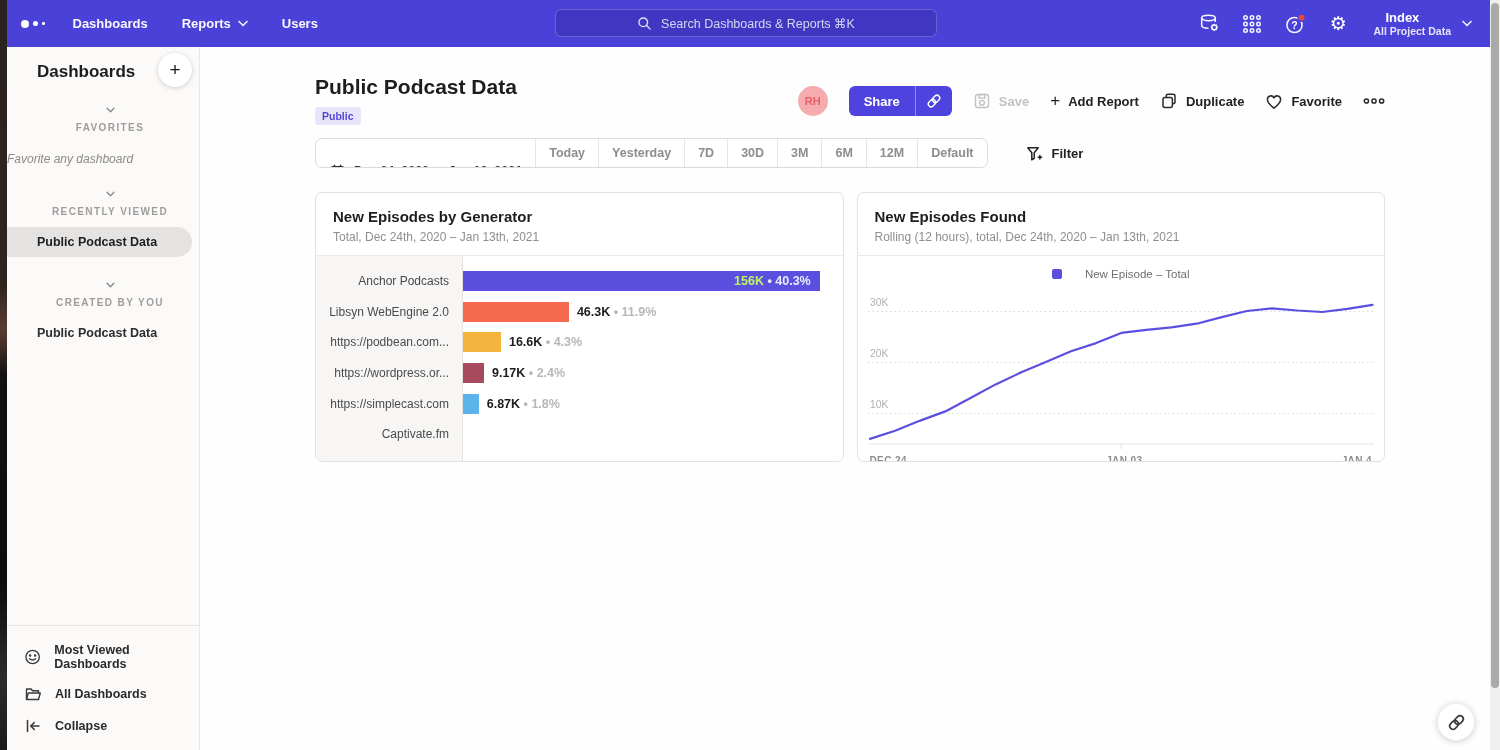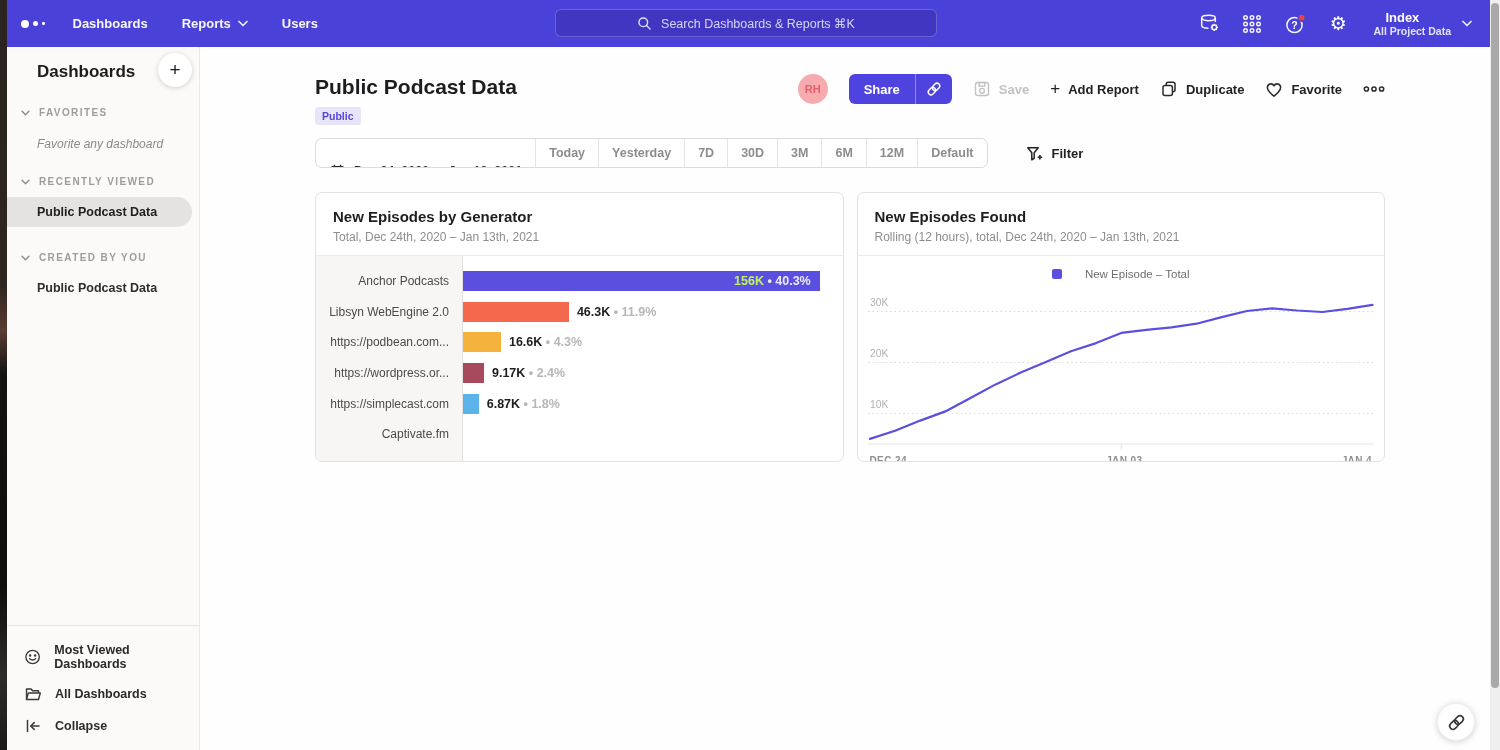--- a/index.html
+++ b/index.html
@@ -33,37 +33,37 @@
 
   
   .sidebar { position:absolute; left:7px; top:47px; width:193px; bottom:0; background:#fbfaf9;
     border-right:1px solid #e9e8e7; }
   .sb-title-row { position:relative; padding:15px 0 0 30px; }
   .sb-title { font-size:17px; font-weight:700; color:#1c1c1c; }
   .sb-plus { position:absolute; right:7px; top:6px; width:34px; height:34px; border-radius:50%;
     background:#fff; box-shadow:0 1px 5px rgba(0,0,0,.18); display:flex; align-items:center;
     justify-content:center; font-size:19px; font-weight:500; color:#1b1b1b; cursor:pointer; }
   .sb-head { display:flex; align-items:center; gap:9px; padding-left:14px; margin-top:25px;
-    font-size:10px; font-weight:700; letter-spacing:1.4px; color:#9e9d9c; cursor:pointer; }
-  .sb-empty { font-style:italic; font-size:12px; color:#8b8a89; padding-left:30px; margin-top:19px; }
+    font-size:10px; font-weight:700; letter-spacing:1.4px; color:#9e9d9c; cursor:pointer;flex-direction:column; }
+  .sb-empty { font-style:italic; font-size:12px; color:#8b8a89; margin-top:19px; }
   .sb-item { height:30px; display:flex; align-items:center; padding-left:30px; margin-top:10px;
     font-size:12.5px; font-weight:600; color:#2e2e2e; cursor:pointer; }
   .sb-item.selected { background:#e4e3e2; border-radius:0 16px 16px 0; width:185px; font-weight:700; color:#1f1f1f; }
   .sb-footer { position:absolute; left:0; right:0; bottom:0; border-top:1px solid #e7e6e5; padding:10px 0 8px; }
   .sb-foot-item { display:flex; align-items:center; gap:13px; padding:7px 0 7px 17px;
     font-size:12.5px; font-weight:700; color:#2b2b2b; cursor:pointer; }
 
   
   .main { position:absolute; left:200px; top:47px; right:10px; bottom:0; background:#fffefe;
     padding:27px 105px 0 115px; }
   .page-head { display:flex; justify-content:space-between; align-items:flex-start; }
   .page-title { font-size:21px; font-weight:700; color:#1d1d1f; line-height:26px; }
   .badge { display:inline-block; margin-top:7px; background:#e8e5fb; color:#5346d6;
     font-size:10.5px; font-weight:700; padding:3px 7px; border-radius:3px; }
-  .actions { display:flex; align-items:center; gap:21px; }
+  .actions { display:flex; align-items:center; gap:21px; margin-top:12px; }
   .avatar { width:30px; height:30px; border-radius:50%; background:#f6abaf; color:#e2616c;
     font-size:11px; font-weight:700; display:flex; align-items:center; justify-content:center; }
   .share-btn { display:flex; height:30px; border-radius:6px; overflow:hidden; background:#4f43e0; cursor:pointer; }
   .share-btn .s-label { color:#fff; font-size:13px; font-weight:700; display:flex; align-items:center; padding:0 15px;
     border-right:1px solid rgba(255,255,255,.38); }
   .share-btn .s-link { width:36px; display:flex; align-items:center; justify-content:center; }
   .action { display:flex; align-items:center; gap:8px; font-size:13px; font-weight:700; color:#222; cursor:pointer; }
   .action.disabled { color:#c3c2c2; cursor:default; }
 
   .dateline { display:flex; align-items:center; margin-top:13px; }

